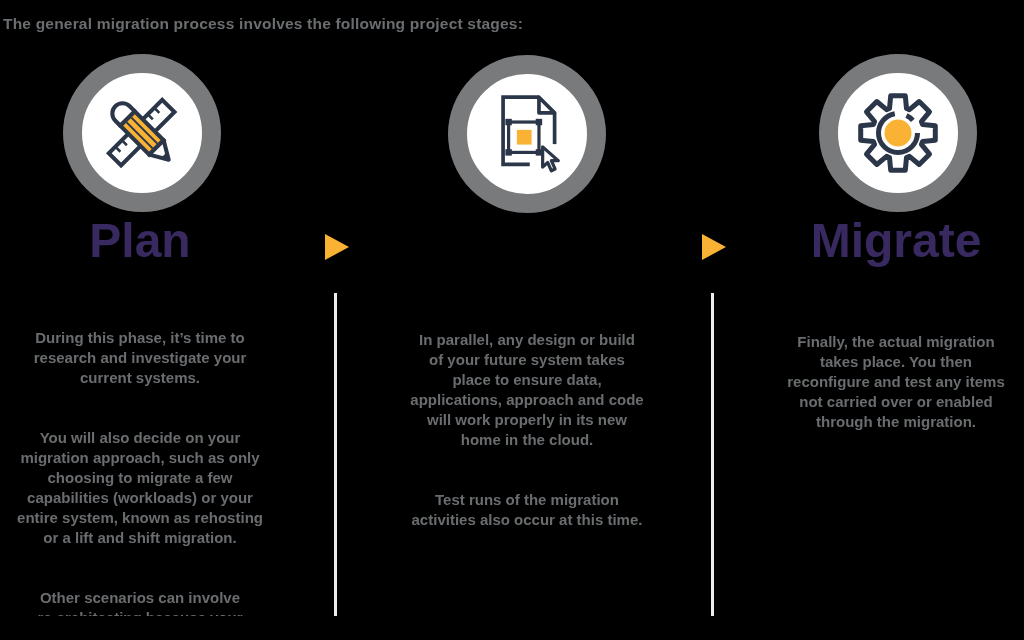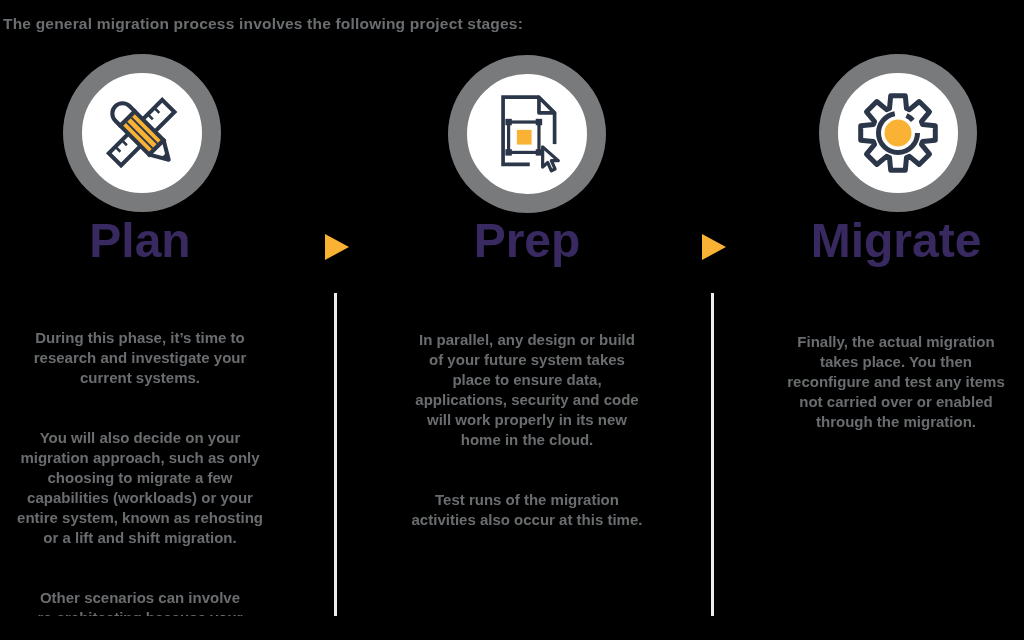--- a/index.html
+++ b/index.html
@@ -123,26 +123,25 @@
 entire system, known as rehosting
 or a lift and shift migration.</p>
       <p>Other scenarios can involve
 re-architecting because your
 current system architecture is no
 longer compatible.</p>
     </div>
   </div>
 
   <div class="col col2">
-    <div class="stage-title">Prep</div>
     <div class="stage-text t2">
       <p>In parallel, any design or build
 of your future system takes
 place to ensure data,
-applications, security and code
+applications, approach and code
 will work properly in its new
 home in the cloud.</p>
       <p>Test runs of the migration
 activities also occur at this time.</p>
     </div>
   </div>
 
   <div class="col col3">
     <div class="stage-title">Migrate</div>
     <div class="stage-text t3">

